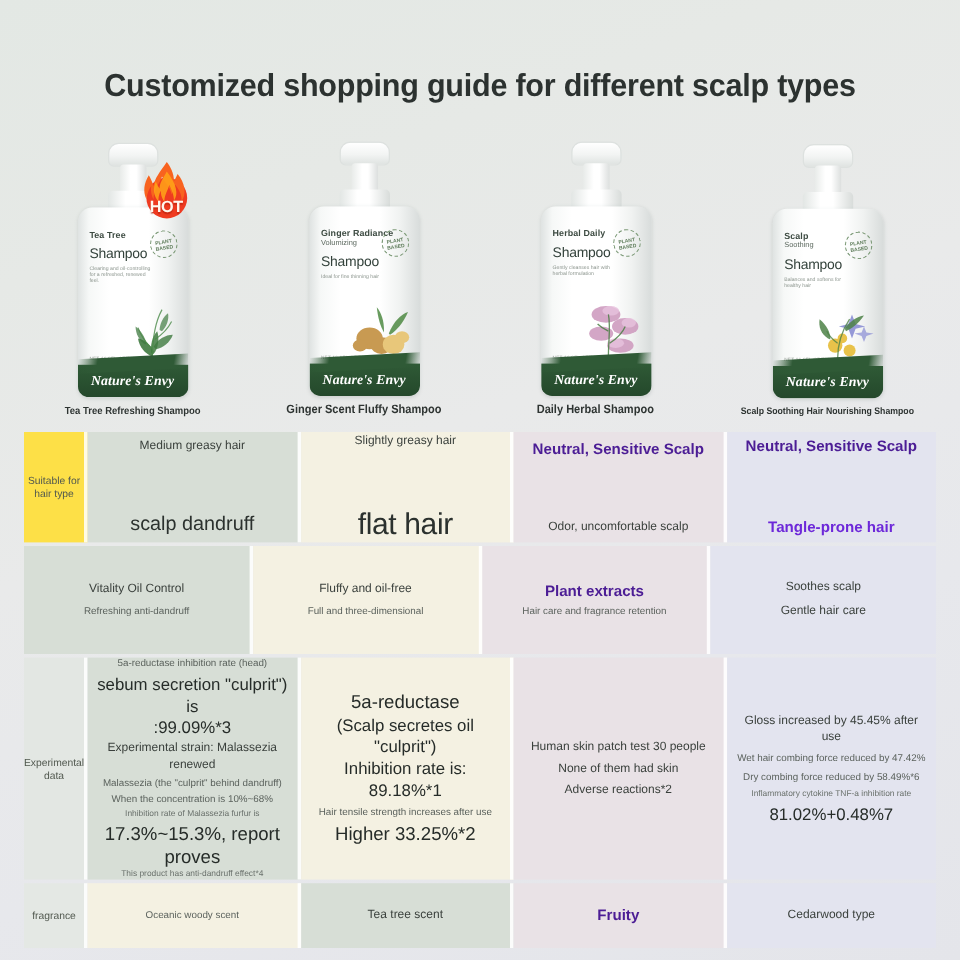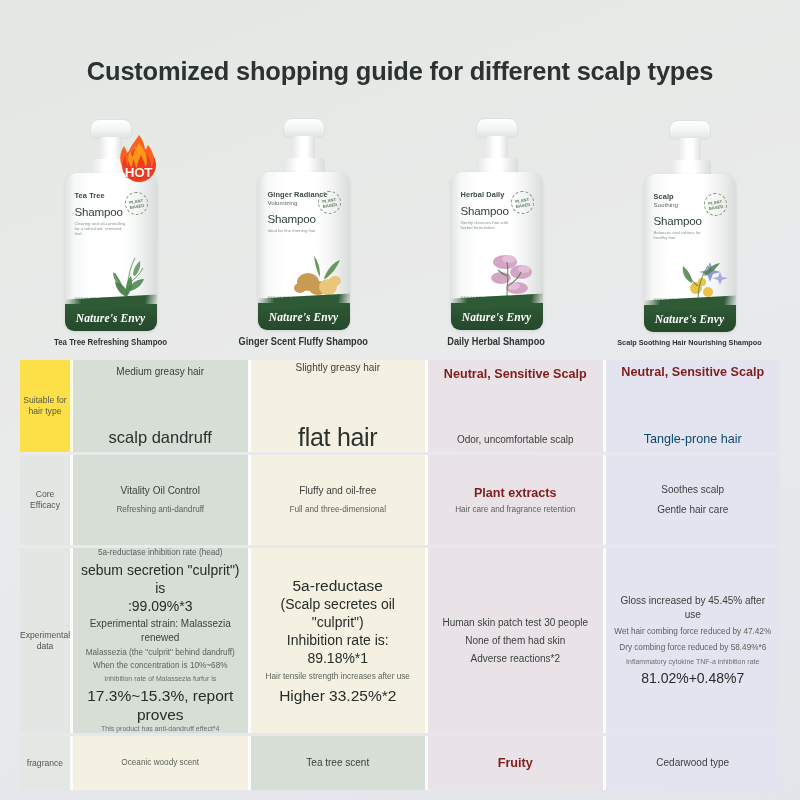--- a/index.html
+++ b/index.html
@@ -204,22 +204,22 @@
   .c3 { background: #e9e2e6; }
   .c4 { background: #e3e4ef; }
 
   .rowlabel.r1 { background: #fde047; }
   .rowlabel.r2 { background: #e2e7e3; }
   .rowlabel.r3 { background: #e3e7e3; }
   .rowlabel.r4 { background: #e4e8e4; }
 
   .big   { font-size: 16.5px; color: #2b312e; line-height: 21px; font-weight: 400; }
   .xbig  { font-size: 25px;   color: #2b312e; line-height: 29px; font-weight: 400; letter-spacing: -0.3px;}
-  .med   { font-size: 12.6px; color: #7f1d1d; line-height: 17px; font-weight: 700; text-align: right; }
-  .medn  { font-size: 12.6px; color: #0c4a6e; line-height: 17px; font-weight: 400; }
+  .med   { font-size: 12.6px; color: #4c1d95; line-height: 17px; font-weight: 700; text-align: right; }
+  .medn  { font-size: 12.6px; color: #6d28d9; line-height: 17px; font-weight: 700; }
   .sm    { font-size: 10px;   color: #3a403c; line-height: 14px; font-weight: 400; }
   .xs    { font-size: 8.2px;  color: #5b625d; line-height: 11.5px; font-weight: 400; }
   .xxs   { font-size: 7px;    color: #6a716c; line-height: 10px; font-weight: 400; }
   .lead  { font-size: 14px;   color: #262c29; line-height: 18px; font-weight: 400; }
   .lead2 { font-size: 15.5px; color: #262c29; line-height: 19px; font-weight: 400; }
 
   .r1 .cell { height: 92px; gap: 44px; }
   .r2 .cell { height: 90px; }
   .r3 .cell { height: 185px; }
   .r4 .cell { height: 54px; }
@@ -424,21 +424,20 @@
       <span class="med">Neutral, Sensitive Scalp</span>
       <span class="sm gap6">Odor, uncomfortable scalp</span>
     </div>
     <div class="cell c4">
       <span class="med">Neutral, Sensitive Scalp</span>
       <span class="medn gap6">Tangle-prone hair</span>
     </div>
   </div>
 
   <div class="trow r2">
-    <div class="rowlabel r2">Core Efficacy</div>
     <div class="cell c1">
       <span class="sm">Vitality Oil Control</span>
       <span class="xs gap6">Refreshing anti-dandruff</span>
     </div>
     <div class="cell c2">
       <span class="sm">Fluffy and oil-free</span>
       <span class="xs gap6">Full and three-dimensional</span>
     </div>
     <div class="cell c3">
       <span class="med">Plant extracts</span>

